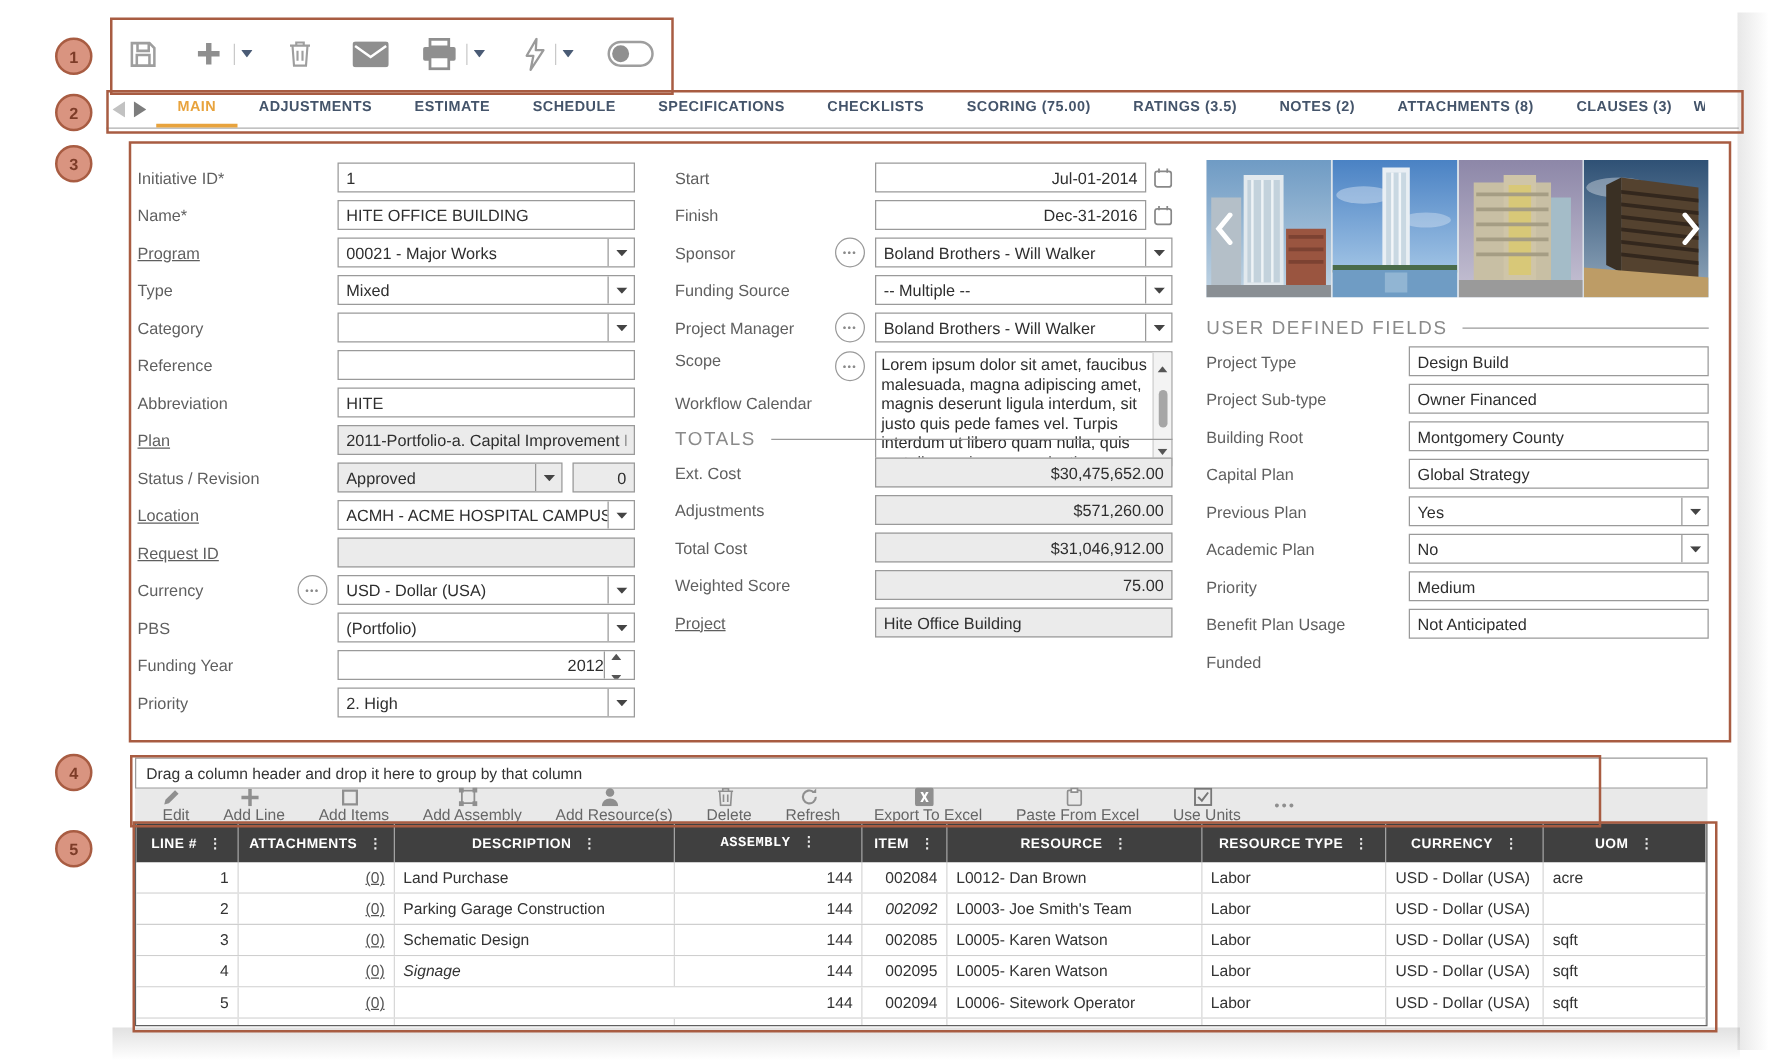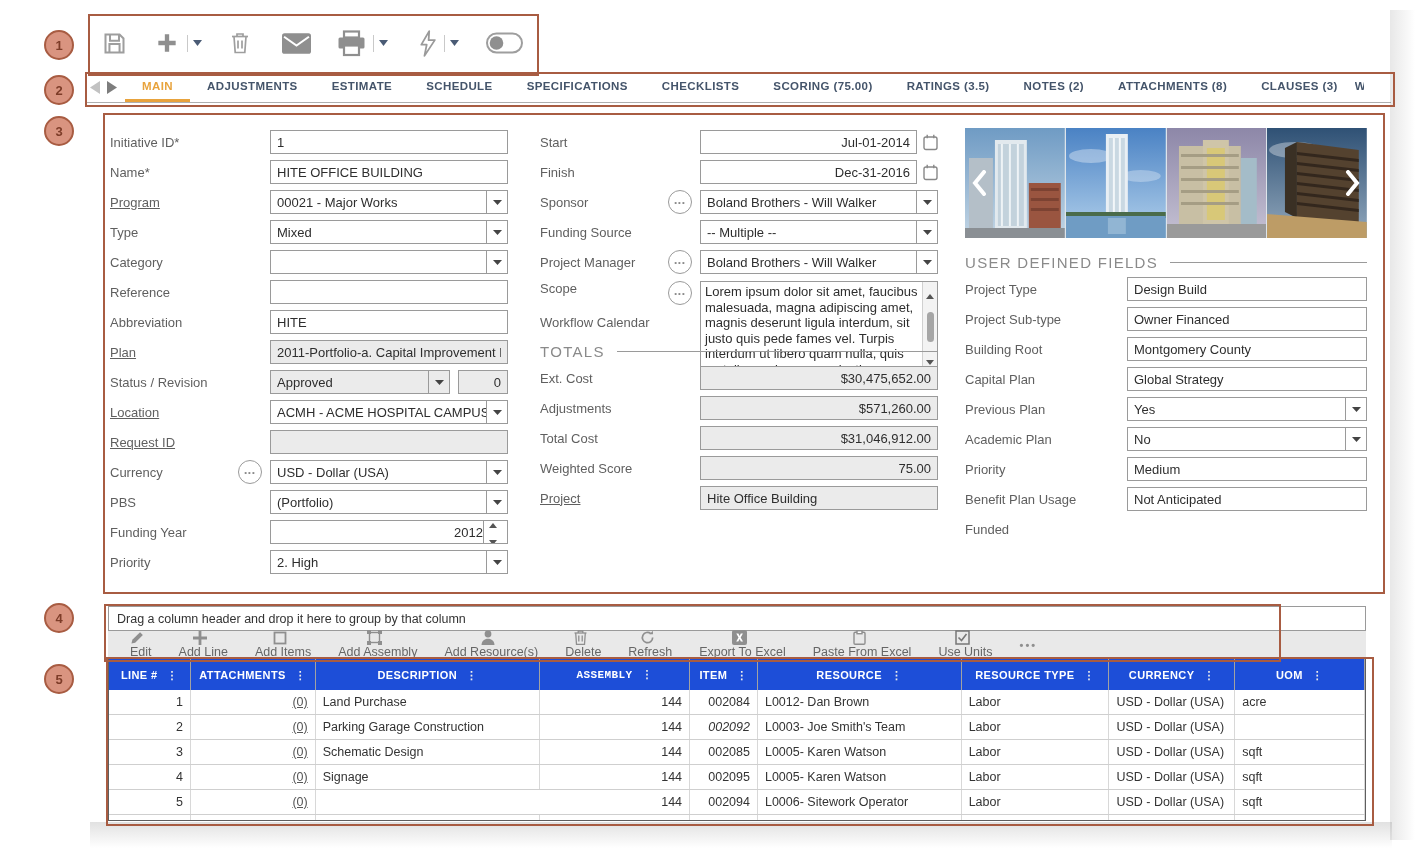--- a/index.html
+++ b/index.html
@@ -86,21 +86,21 @@
     background:#fff;display:flex;align-items:center;padding:0 8px;font-size:12.5px;color:#333;box-sizing:border-box;}
   .gridtools{position:absolute;left:108px;top:631px;width:1258px;height:27px;background:#e9e9e9;
     display:flex;align-items:center;padding:0 0 0 22px;box-sizing:border-box;}
   .gt-item{display:flex;align-items:center;margin-right:27px;font-size:12.5px;color:#666;cursor:pointer;white-space:nowrap;flex-direction:column;}
   .gt-item svg{margin-right:6px;flex-shrink:0;}
   .gt-more{letter-spacing:2px;color:#8f8f8f;font-size:11px;font-weight:bold;margin-right:0;}
 
   
   .grid{position:absolute;left:108px;top:658px;width:1258px;height:163px;border:1px solid #5f5f5f;
     overflow:hidden;background:#fff;box-sizing:border-box;}
-  .ghead{display:flex;height:31px;background:#1d4ed8;}
+  .ghead{display:flex;height:31px;background:#404040;}
   .gh{display:flex;align-items:center;justify-content:center;color:#fff;font-size:11px;font-weight:bold;
     letter-spacing:.4px;border-right:1px solid #a2a2a2;box-sizing:border-box;cursor:pointer;white-space:nowrap;}
   .gh .dots{margin-left:9px;color:#ececec;font-size:11px;line-height:10px;cursor:pointer;}
   .grow{display:flex;height:24px;border-bottom:1px solid #cfcfcf;background:#fff;cursor:pointer;}
   .gc{display:flex;align-items:center;padding:0 7px;font-size:12.5px;color:#333;
     border-right:1px solid #d8d8d8;box-sizing:border-box;overflow:hidden;white-space:nowrap;}
   .gc.r{justify-content:flex-end;}
   .gc a{color:#555;text-decoration:underline;cursor:pointer;}
 </style>
 </head>
@@ -930,21 +930,21 @@
         <span>sqft</span>
       </div>
     </div>
     <div class="grow">
       <div class="gc r" style="width: 82px;">
         <span>4</span>
       </div>
       <div class="gc r" style="width: 125px;">
         <a>(0)</a>
       </div>
-      <div class="gc " style="width: 225px;">
+      <div class="gc " style="width: 225px; font-style: italic;">
         <span>Signage</span>
       </div>
       <div class="gc r" style="width: 150px;">
         <span>144</span>
       </div>
       <div class="gc r" style="width: 68px;">
         <span>002095</span>
       </div>
       <div class="gc " style="width: 204px;">
         <span>L0005- Karen Watson</span>

